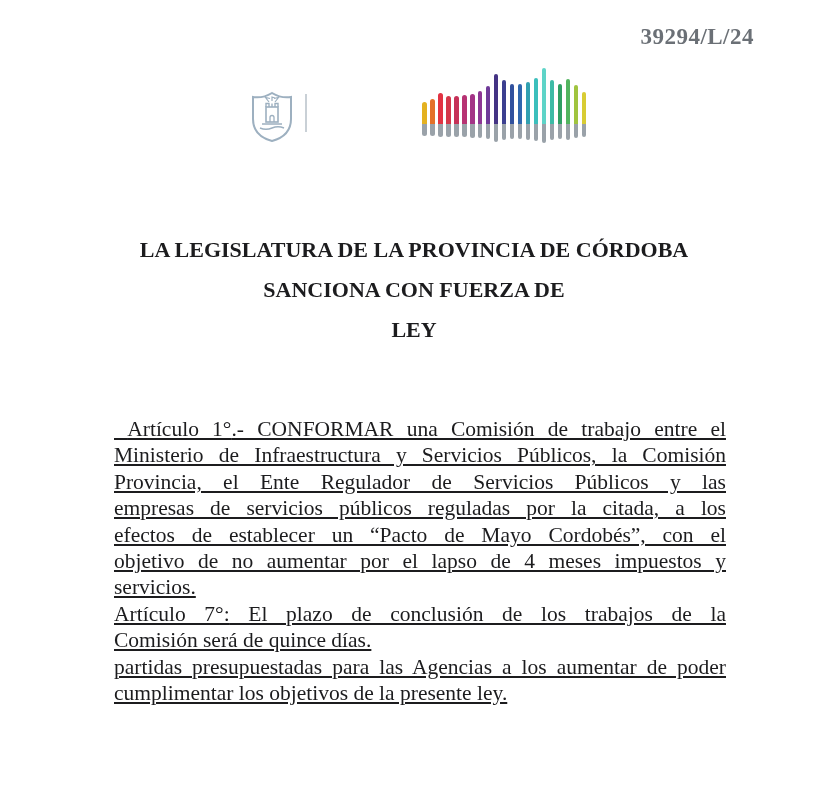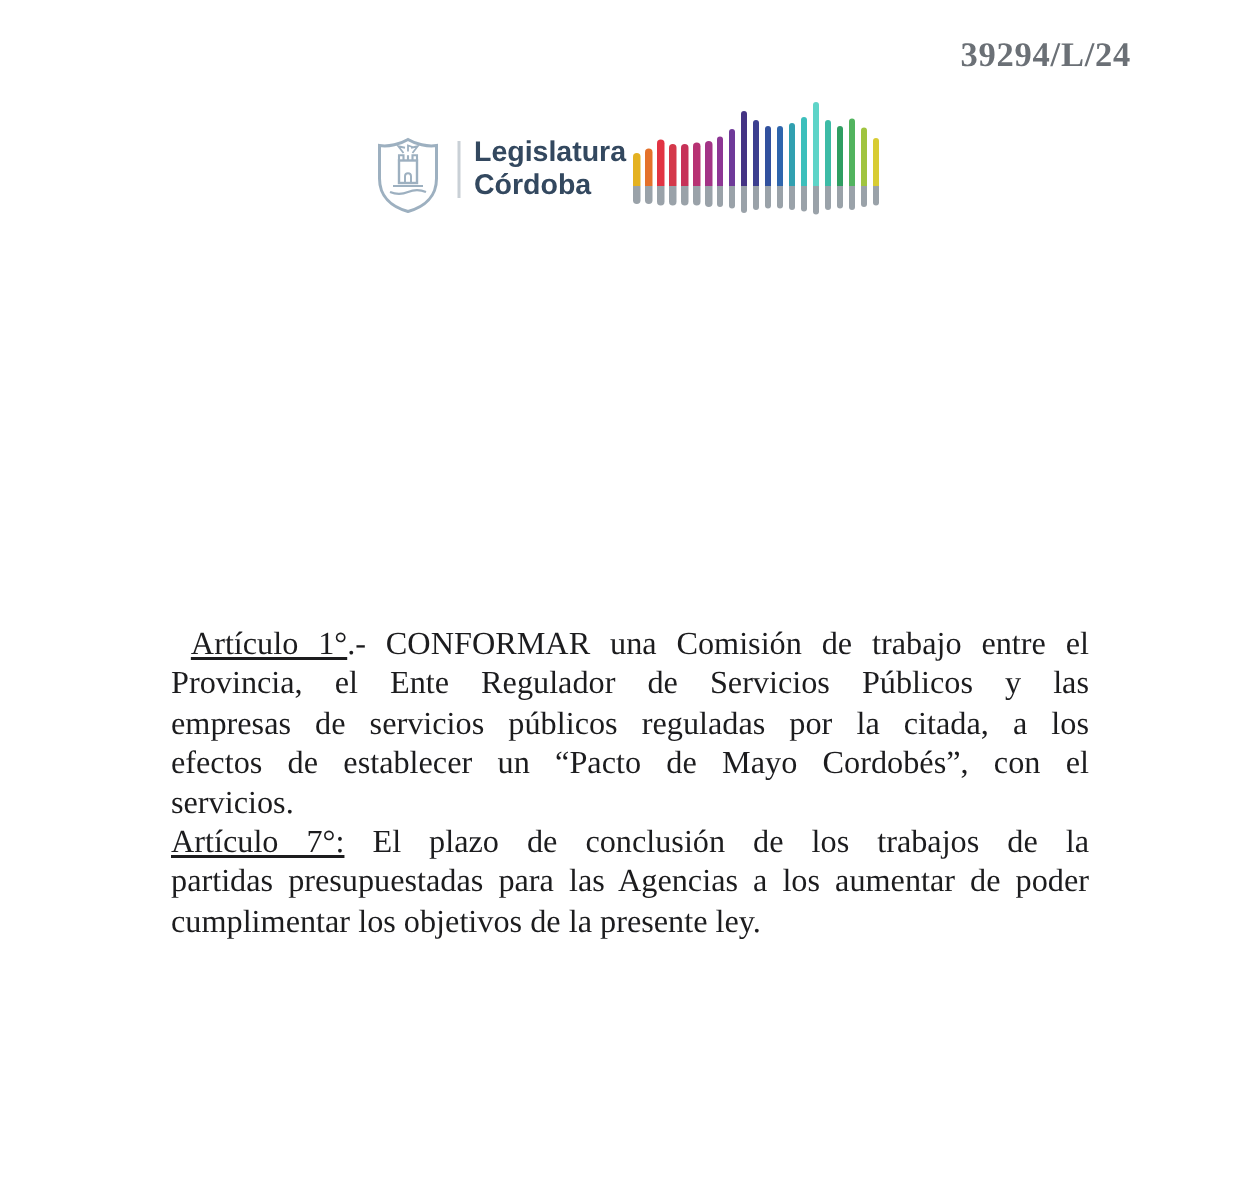--- a/index.html
+++ b/index.html
@@ -40,20 +40,21 @@
   .title{
     position:absolute;left:0;right:0;top:230px;
     text-align:center;font-weight:bold;font-size:22px;line-height:40px;
     color:var(--ink,#1c1c1e);
   }
   
   .body-text{
     position:absolute;left:114px;top:416px;width:612px;
     font-size:21.5px;line-height:26.4px;
     color:var(--ink,#1c1c1e);
+    text-decoration:underline;
   }
   .line{text-align:justify;text-align-last:justify;-moz-text-align-last:justify;}
   .line.last{text-align:right;text-align-last:left;-moz-text-align-last:left;}
   .lead{
     text-decoration-line:underline;
     text-decoration-thickness:1.5px;
     text-underline-offset:2px;
   }
 </style>
 </head>
@@ -66,24 +67,20 @@
   <div class="logo-row">
     <svg class="shield" width="48" height="56" viewBox="0 0 48 56" fill="none" stroke="currentColor">
       <path d="M24 5 C29 8 37 10 43 9 L43 31 C43 43 35 50 24 53 C13 50 5 43 5 31 L5 9 C11 10 19 8 24 5 Z" stroke-width="2"></path>
       <rect x="18" y="19" width="12" height="15" stroke-width="1.6"></rect>
       <path d="M18 19 v-3.5 h3 v3.5 M24 19 v-3.5 M30 19 v-3.5 h-3 v3.5" stroke-width="1.4"></path>
       <path d="M21 14 l-3.5 -4.5 l4.5 1 M27 14 l3.5 -4.5 l-4.5 1 M24 13 v-4 l3 1" stroke-width="1.2"></path>
       <path d="M22 34 v-4.5 a2 2 0 0 1 4 0 v4.5" stroke-width="1.3"></path>
       <path d="M14 36 h20 M12 40 q6 2.5 12 0 q6 -2.5 12 0" stroke-width="1.4"></path>
     </svg>
     <div class="logo-divider"></div>
-    <div class="logo-text">
-      <div>Legislatura</div>
-      <div>Córdoba</div>
-    </div>
     <div class="logo-bars">
         <div class="bar" style="margin-top: 36px;">
           <div class="bar-color" style="height: 22px; background: rgb(228, 177, 32);"></div>
           <div class="bar-gray" style="height: 12px;"></div>
         </div>
         <div class="bar" style="margin-top: 33px;">
           <div class="bar-color" style="height: 25px; background: rgb(228, 113, 42);"></div>
           <div class="bar-gray" style="height: 12px;"></div>
         </div>
         <div class="bar" style="margin-top: 27px;">
@@ -158,25 +155,33 @@
           <div class="bar-color" style="height: 39px; background: rgb(160, 196, 63);"></div>
           <div class="bar-gray" style="height: 14px;"></div>
         </div>
         <div class="bar" style="margin-top: 26px;">
           <div class="bar-color" style="height: 32px; background: rgb(216, 204, 51);"></div>
           <div class="bar-gray" style="height: 13px;"></div>
         </div>
       </div>
   </div>
 
+  <div class="title">
+    <div>LA LEGISLATURA DE LA PROVINCIA DE CÓRDOBA</div>
+    <div>SANCIONA CON FUERZA DE</div>
+    <div>LEY</div>
+  </div>
 
   <div class="body-text">
     <div class="line"><span>&nbsp;</span><span class="lead">Artículo 1°</span><span>.- CONFORMAR una Comisión de trabajo entre el</span></div>
+    <div class="line"><span>Ministerio de Infraestructura y Servicios Públicos, la Comisión</span></div>
     <div class="line"><span>Provincia, el Ente Regulador de Servicios Públicos y las</span></div>
     <div class="line"><span>empresas de servicios públicos reguladas por la citada, a los</span></div>
     <div class="line"><span>efectos de establecer un “Pacto de Mayo Cordobés”, con el</span></div>
+    <div class="line"><span>objetivo de no aumentar por el lapso de 4 meses impuestos y</span></div>
     <div class="line last"><span>servicios.</span></div>
     <div class="line"><span class="lead">Artículo 7°:</span><span> El plazo de conclusión de los trabajos de la</span></div>
+    <div class="line last"><span>Comisión será de quince días.</span></div>
     <div class="line"><span>partidas presupuestadas para las Agencias a los aumentar de poder</span></div>
     <div class="line last"><span>cumplimentar los objetivos de la presente ley.</span></div>
   </div>
 
 </div>
 
 </body></html>

